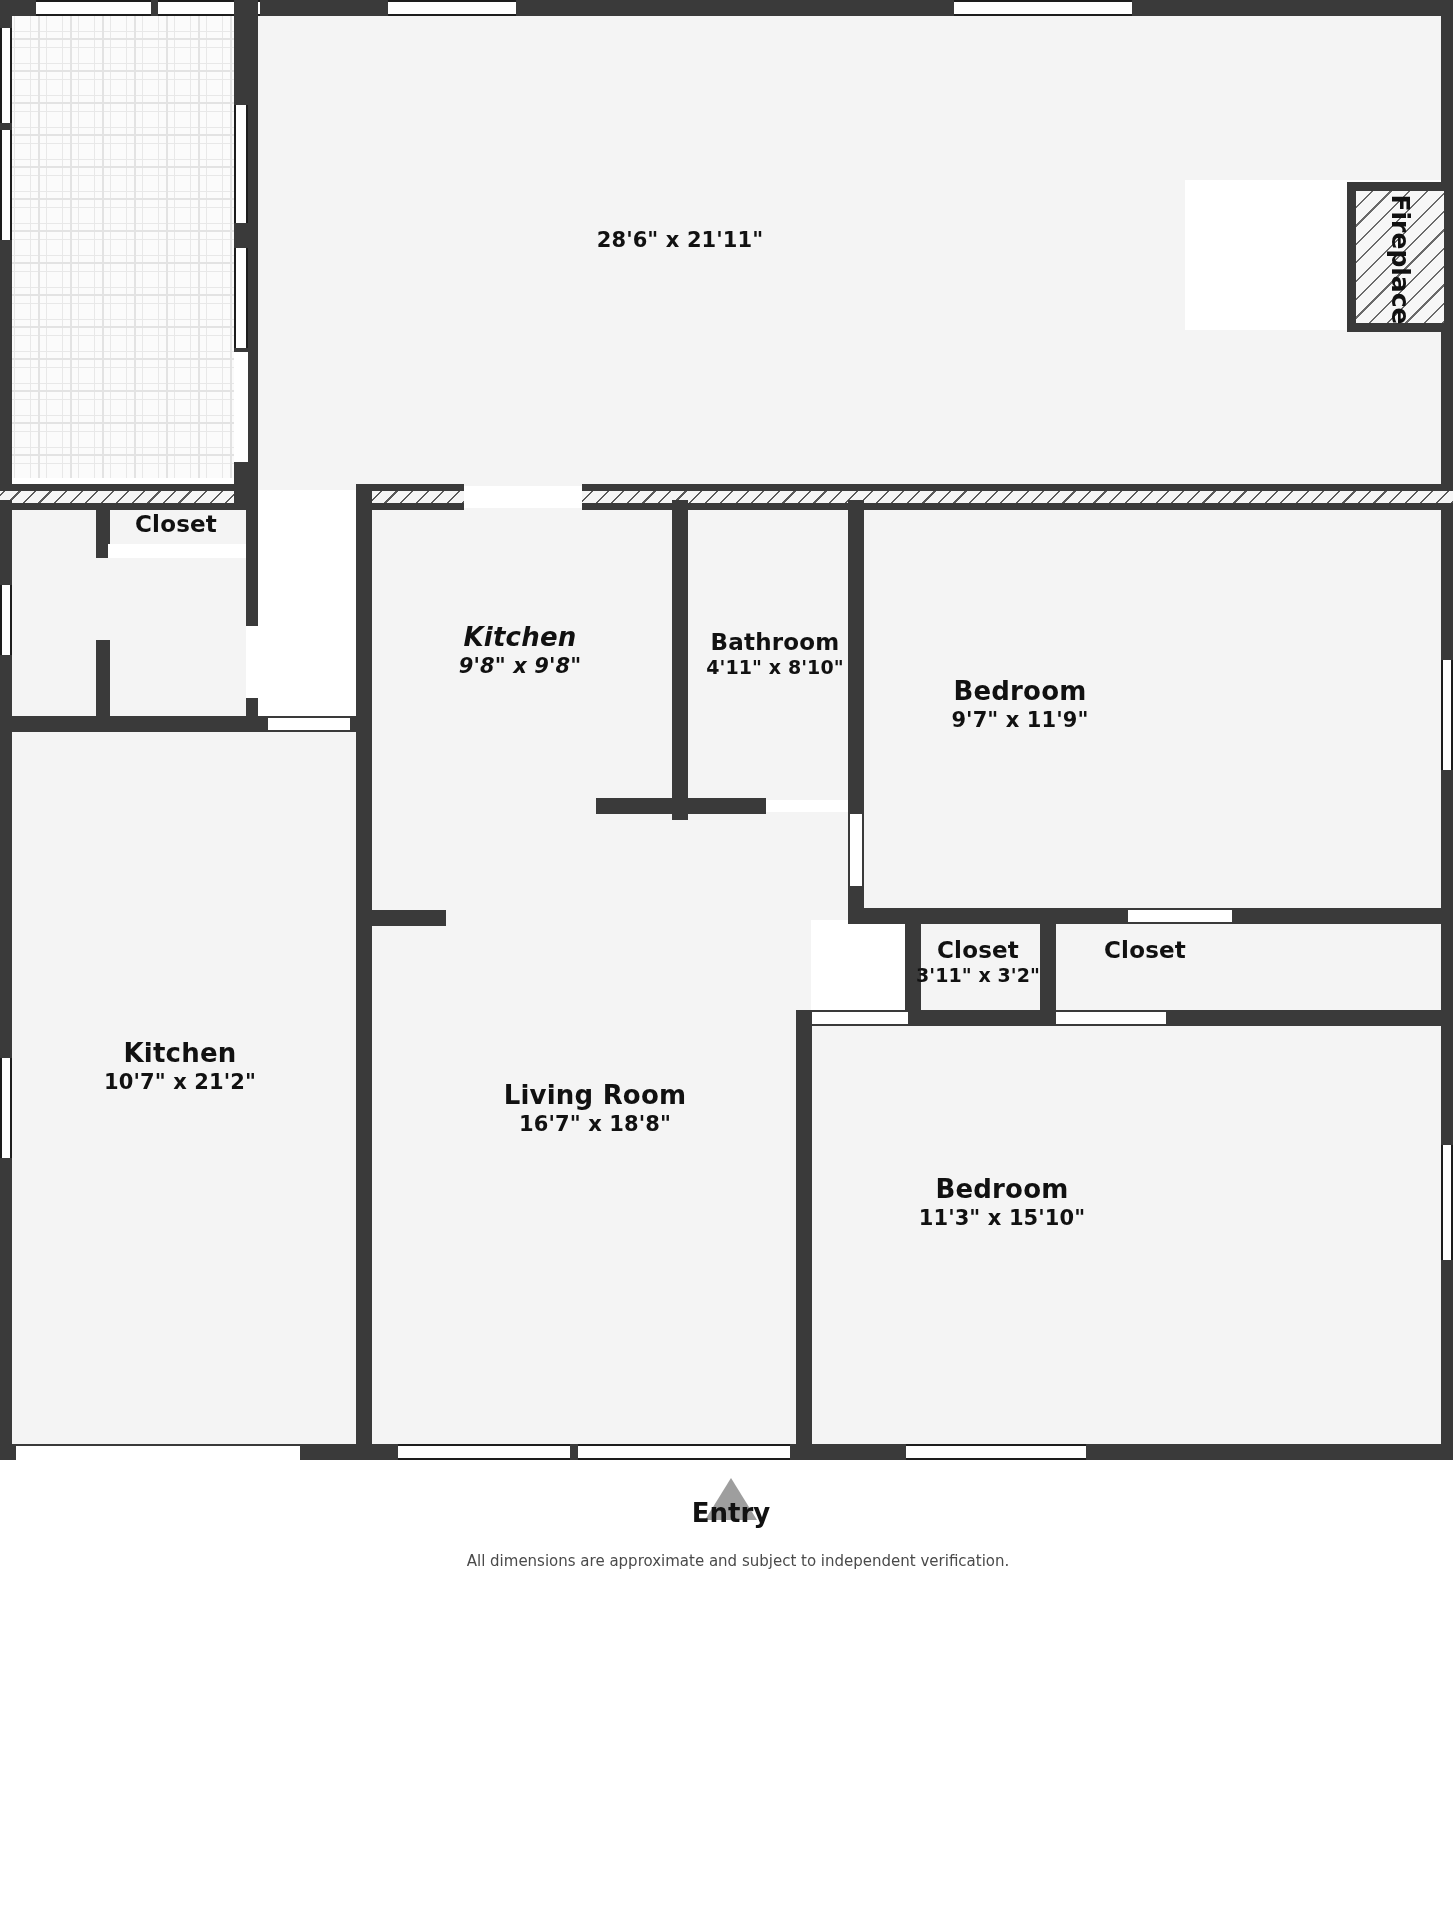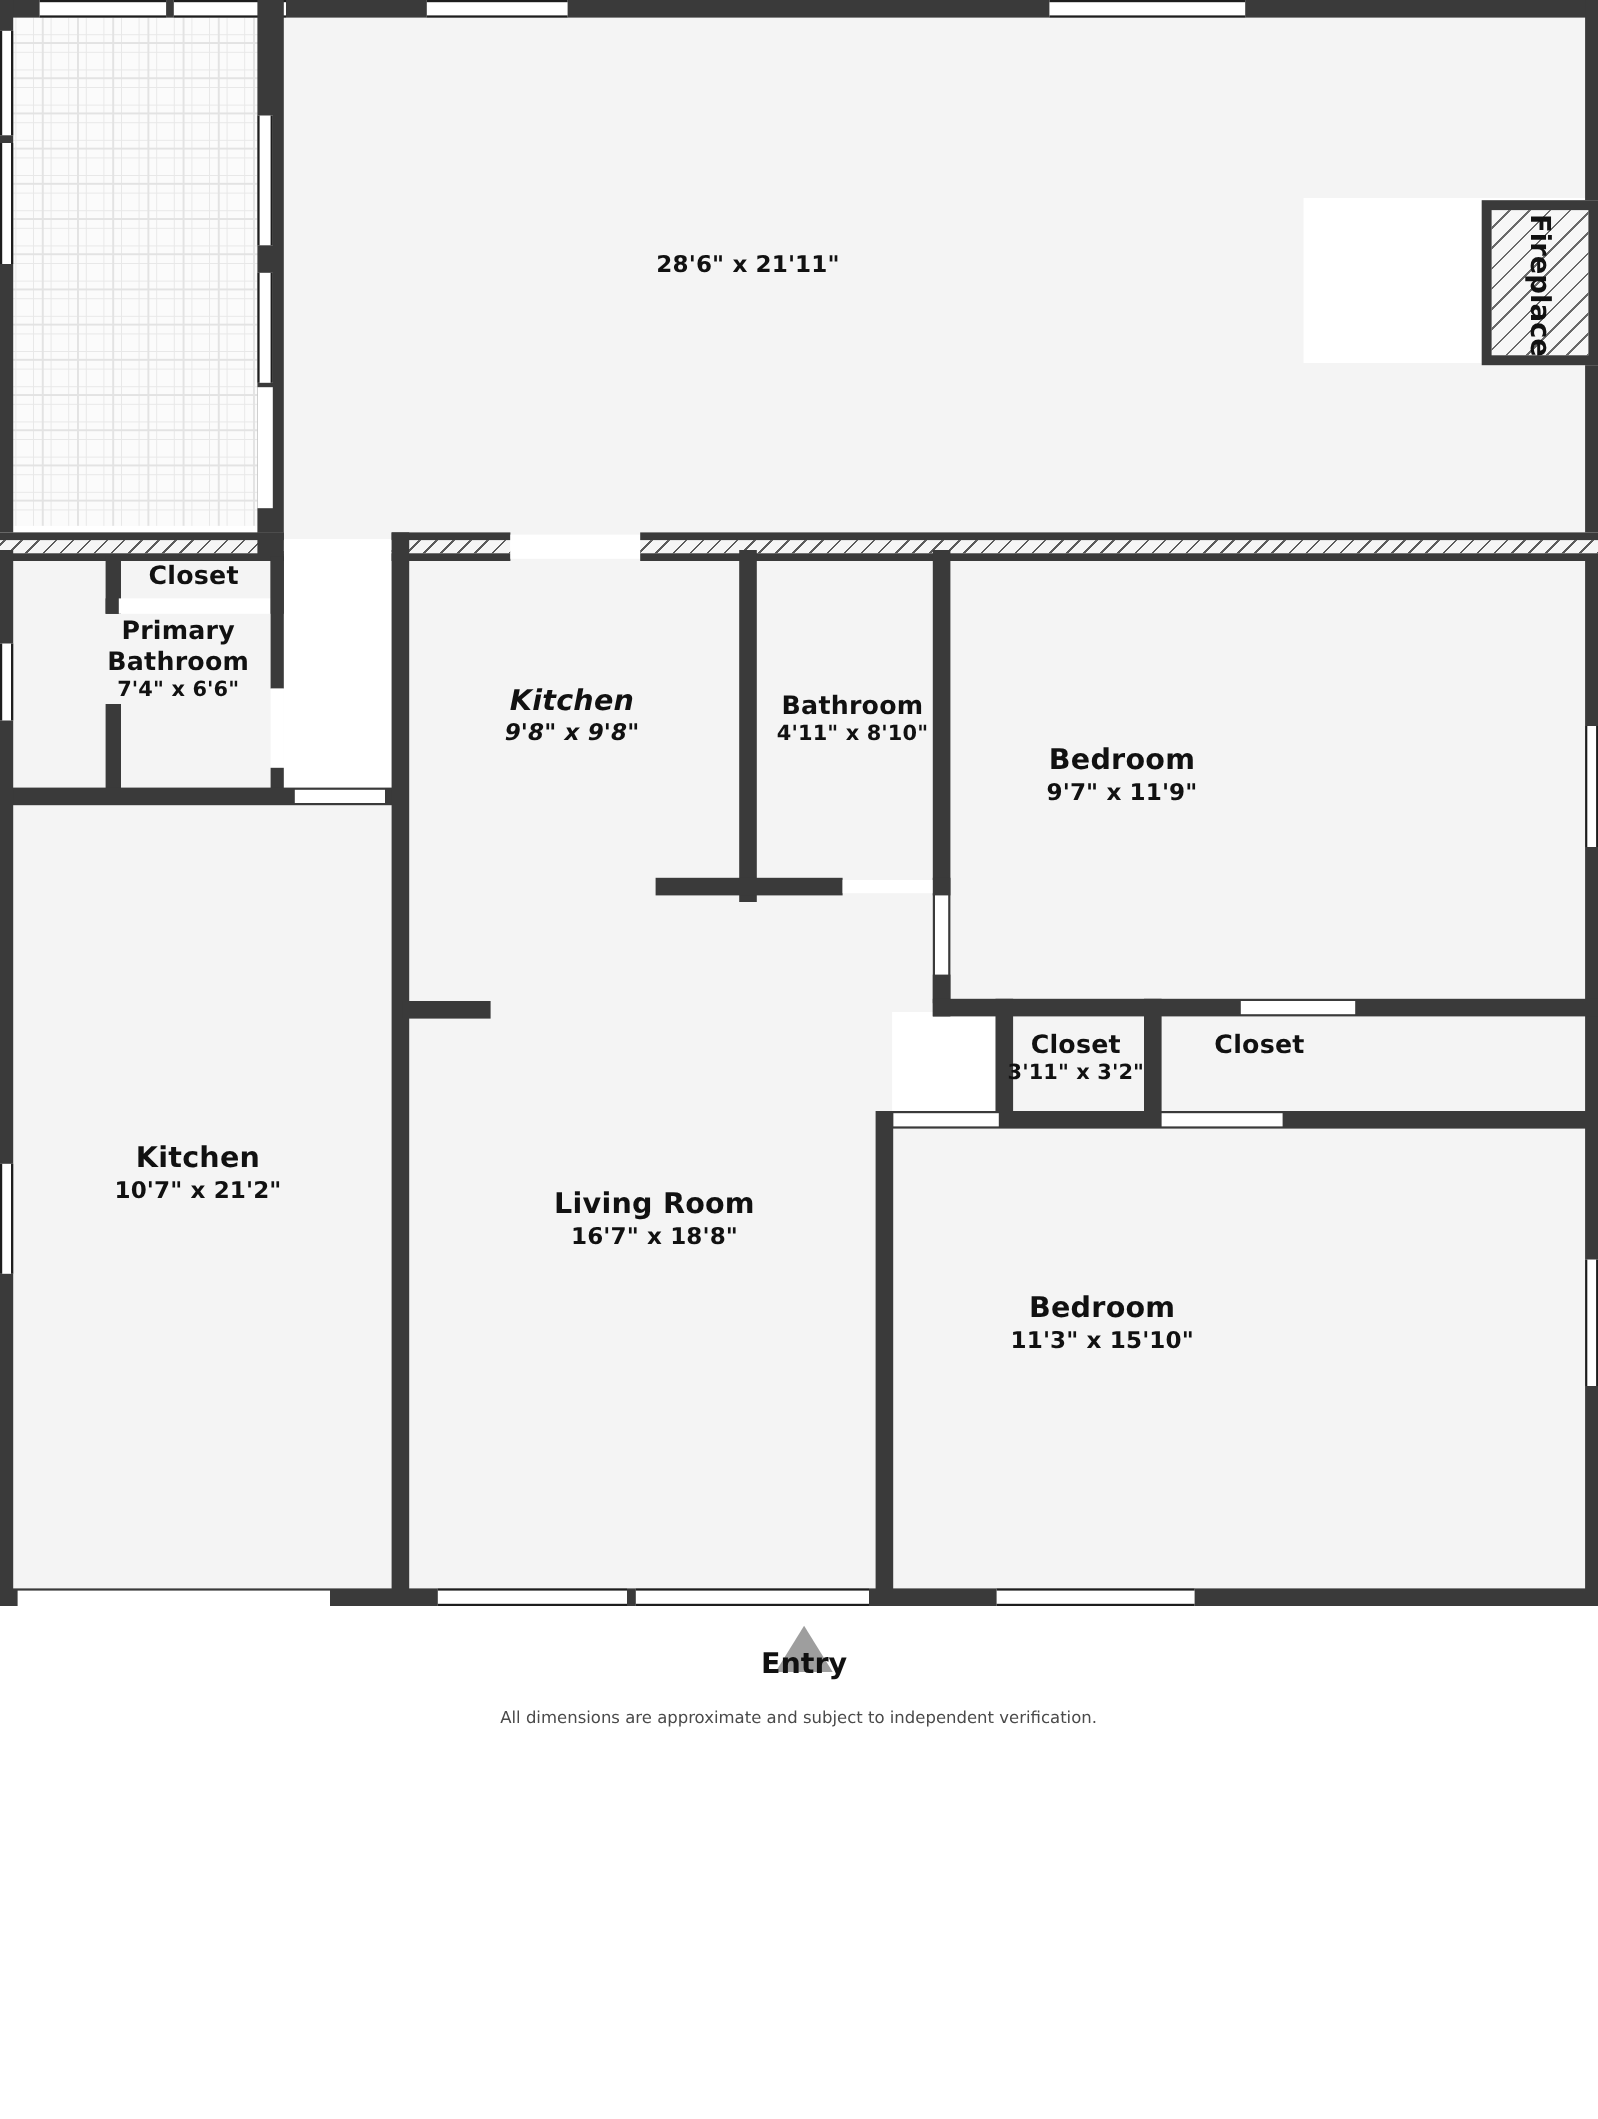--- a/index.html
+++ b/index.html
@@ -251,24 +251,20 @@
 
 
   <div class="label" style="left:460px;top:228px;width:440px;">
     <span class="dm">28'6" x 21'11"</span>
   </div>
 
   <div class="label small" style="left:74px;top:510px;width:204px;">
     <span class="nm">Closet</span>
   </div>
 
-  <div class="label small wrap" style="left:46px;top:560px;width:232px;">
-    <span class="nm">Primary Bathroom</span>
-    <span class="dm">7'4" x 6'6"</span>
-  </div>
 
   <div class="label" style="left:370px;top:622px;width:300px;font-style:italic;">
     <span class="nm">Kitchen</span>
     <span class="dm">9'8" x 9'8"</span>
   </div>
 
   <div class="label small" style="left:620px;top:628px;width:310px;">
     <span class="nm">Bathroom</span>
     <span class="dm">4'11" x 8'10"</span>
   </div>
@@ -298,15 +294,15 @@
   </div>
 
   <div class="label" style="left:852px;top:1174px;width:300px;">
     <span class="nm">Bedroom</span>
     <span class="dm">11'3" x 15'10"</span>
   </div>
 
   <div class="entry-tri" style="left:705px;top:1478px;"></div>
   <div class="entry-label" style="left:631px;top:1498px;width:200px;">Entry</div>
 
-  <div class="disclaimer" style="left:326px;top:1552px;width:800px;">All dimensions are approximate and subject to independent verification.</div>
+  <div class="disclaimer" style="left:338px;top:1552px;width:800px;">All dimensions are approximate and subject to independent verification.</div>
 
 </div>
 
 </body></html>

